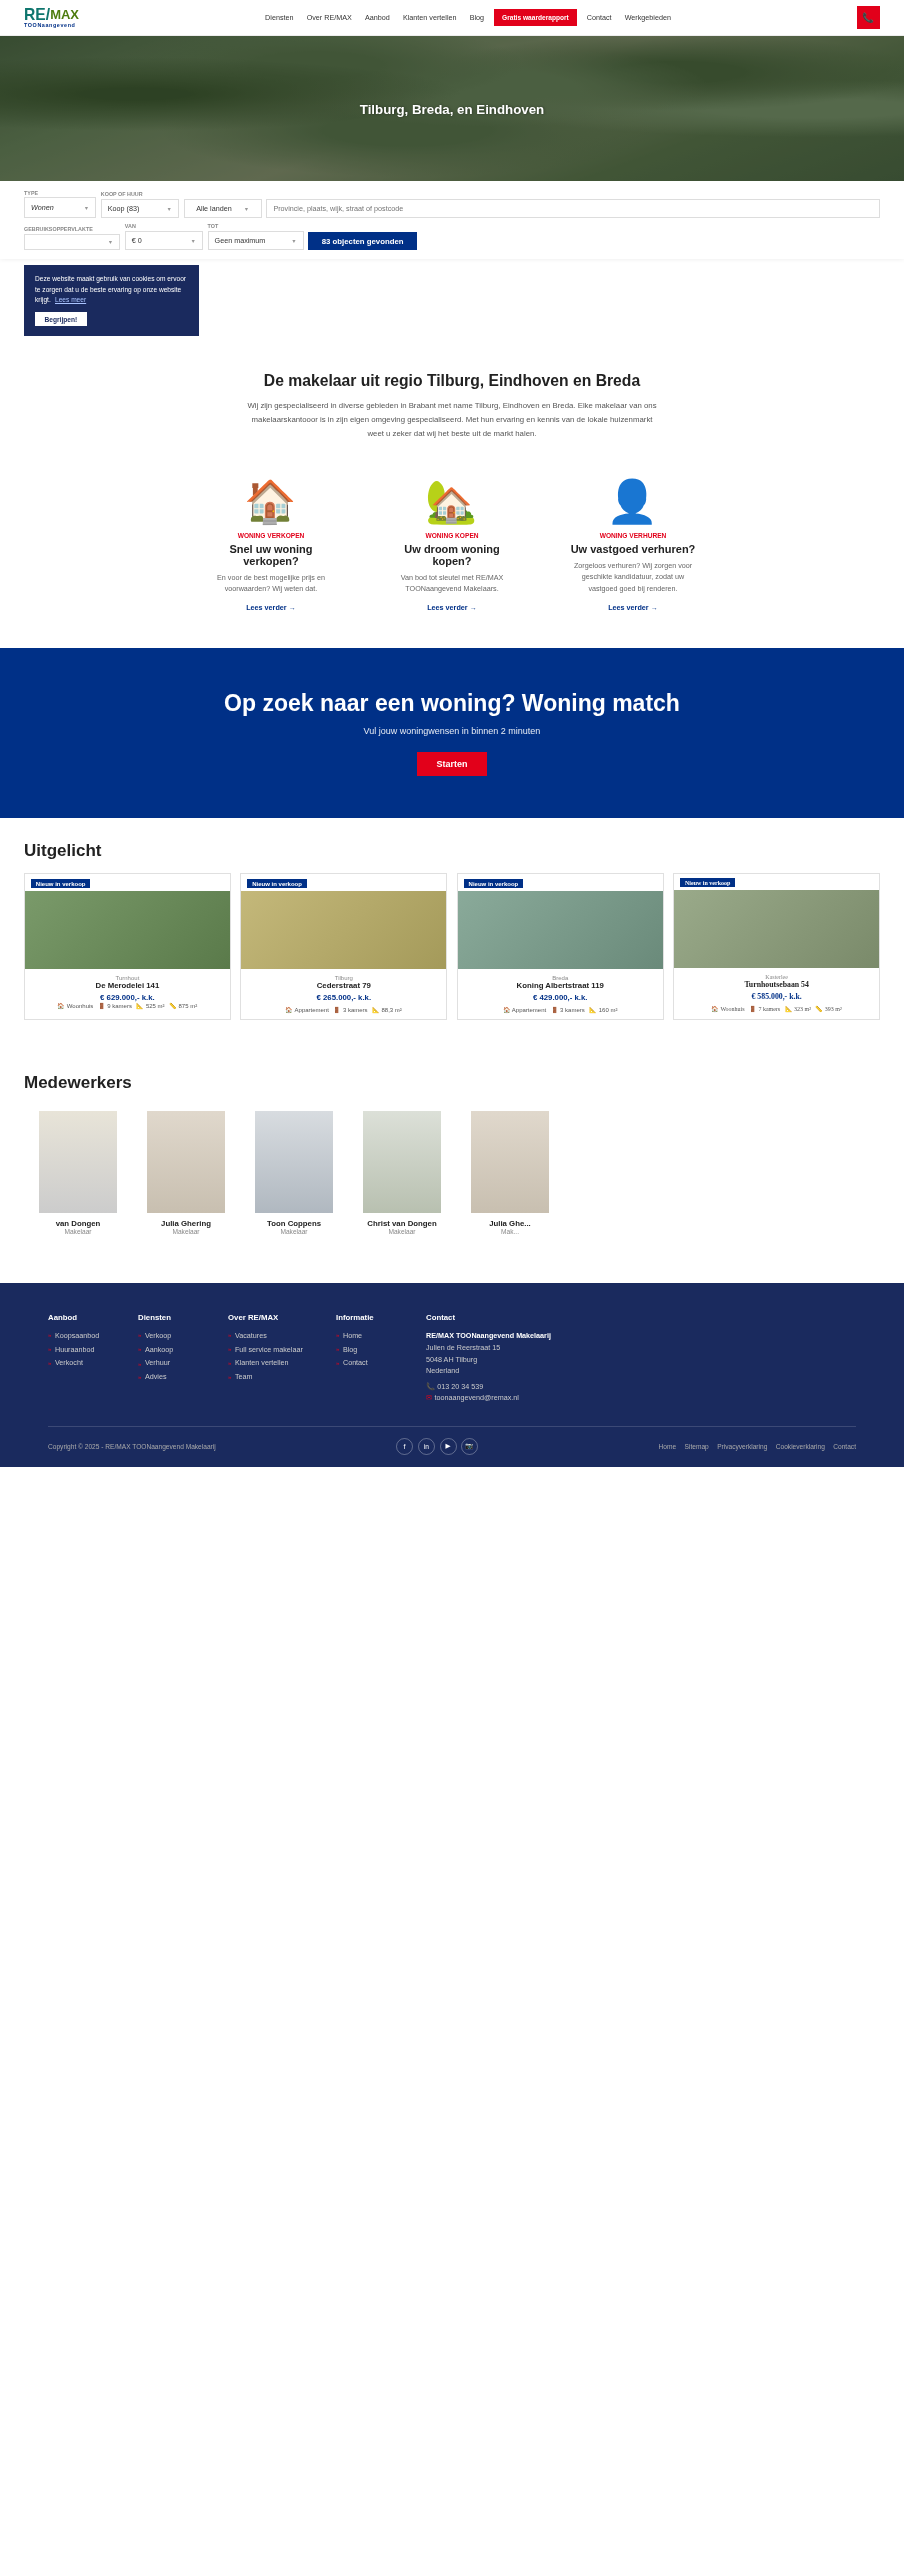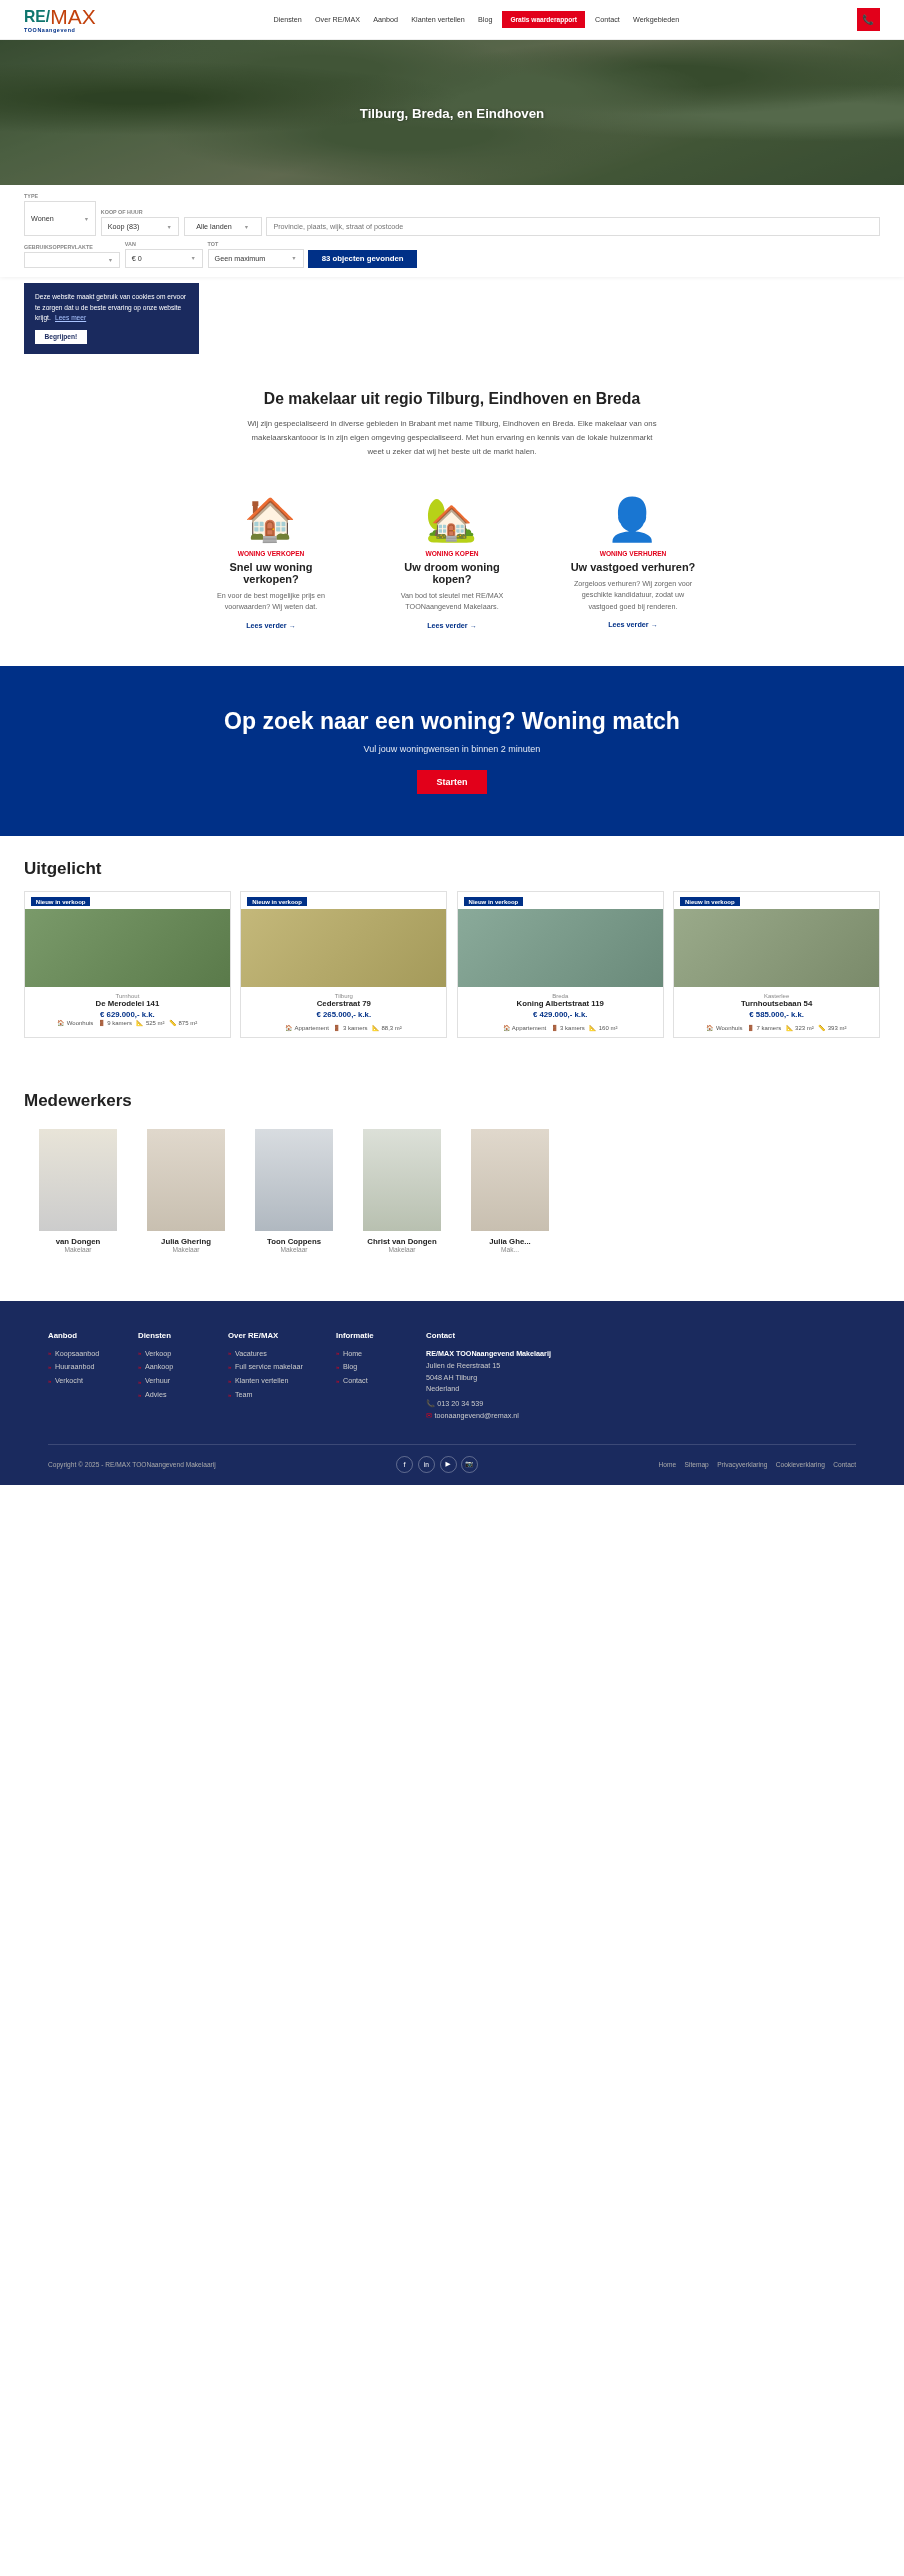--- a/index.html
+++ b/index.html
@@ -5,21 +5,21 @@
     * { margin: 0; padding: 0; box-sizing: border-box; }
     body { font-family: Arial, sans-serif; font-size: 8.4px; color: #333; background: #fff; width: 904px; }
   </style>
 </head>
 <body>
 
 <header style="display:flex;align-items:center;justify-content:space-between;padding:6px 24px;background:#fff;border-bottom:0.6px solid #eee;position:relative;z-index:100;">
   <div style="display:flex;flex-direction:column;align-items:flex-start;cursor:pointer;">
     <div style="display:flex;align-items:center;line-height:1;">
       <span style="color:#0f766e;font-size:15.7px;font-weight:900;">RE/</span>
-      <span style="color:#c2410c;font-size:21px;font-weight:400;">MAX</span>
+      <span style="color:#4d7c0f;font-size:13px;font-weight:700;">MAX</span>
     </div>
     <span style="font-size:5.4px;color:#003087;font-weight:700;letter-spacing:0.6px;">TOONaangevend</span>
   </div>
 
   <nav style="display:flex;align-items:center;gap:1.2px;">
     <span style="display:flex;align-items:center;gap:1.8px;font-size:7.2px;color:#333;cursor:pointer;padding:3.6px 6px;">Diensten</span>
     <span style="display:flex;align-items:center;gap:1.8px;font-size:7.2px;color:#333;cursor:pointer;padding:3.6px 6px;">Over RE/MAX</span>
     <span style="display:flex;align-items:center;gap:1.8px;font-size:7.2px;color:#333;cursor:pointer;padding:3.6px 6px;">Aanbod</span>
     <span style="font-size:7.2px;color:#333;cursor:pointer;padding:3.6px 6px;">Klanten vertellen</span>
     <span style="font-size:7.2px;color:#333;cursor:pointer;padding:3.6px 6px;">Blog</span>
@@ -47,21 +47,21 @@
   <div style="position:absolute;top:0;left:0;width:100%;height:100%;background:rgba(0,0,0,0.38);"></div>
   <div style="position:absolute;top:50%;left:50%;transform:translate(-50%,-50%);text-align:center;color:#fff;width:100%;">
     <p style="font-size:13.3px;font-weight:600;text-shadow:0.6px 0.6px 2.4px rgba(0,0,0,0.5);">Tilburg, Breda, en Eindhoven</p>
   </div>
 </div>
 
 <div style="background:#fff;padding:8.4px 24px 0;box-shadow:0 1.2px 4.8px rgba(0,0,0,0.08);">
   <div style="display:flex;gap:4.8px;align-items:flex-end;margin-bottom:4.8px;">
     <div>
       <div style="font-size:5.4px;color:#888;font-weight:700;text-transform:uppercase;margin-bottom:1.8px;">Type</div>
-      <div style="display:flex;align-items:center;justify-content:space-between;border:0.6px solid #ddd;padding:12px 6px;min-width:72px;cursor:pointer;font-size:7.2px;gap:12px;">
+      <div style="display:flex;align-items:center;justify-content:space-between;border:0.6px solid #ddd;padding:5px 6px;min-width:72px;cursor:pointer;font-size:7.2px;gap:12px;font-style:italic;">
         <span>Wonen</span>
         <span style="color:#999;font-size:5.4px;">▼</span>
       </div>
     </div>
     <div>
       <div style="font-size:5.4px;color:#888;font-weight:700;text-transform:uppercase;margin-bottom:1.8px;">Koop of huur</div>
       <div style="display:flex;align-items:center;justify-content:space-between;border:0.6px solid #ddd;padding:4.2px 6px;min-width:78px;cursor:pointer;font-size:7.2px;gap:12px;">
         <span>Koop (83)</span>
         <span style="color:#999;font-size:5.4px;">▼</span>
       </div>
@@ -201,21 +201,21 @@
         <div style="font-size:7.8px;font-weight:700;text-align:center;color:#222;margin-bottom:2.4px;">Koning Albertstraat 119</div>
         <div style="font-size:7.8px;color:#003087;font-weight:700;text-align:center;margin-bottom:4.8px;">€ 429.000,- k.k.</div>
         <div style="display:flex;gap:4.8px;justify-content:center;flex-wrap:wrap;font-size:6px;color:#555;">
           <span>🏠 <span>Appartement</span></span>
           <span>🚪 <span>3 kamers</span></span>
           <span>📐 <span>160 m²</span></span>
         </div>
       </div>
     </div>
 
-    <div style="flex:1;background:#fff;border:0.6px solid #e0e0e0;overflow:hidden;cursor:pointer;">
+    <div style="flex:1;background:#fff;border:0.6px solid #e0e0e0;overflow:hidden;cursor:pointer;font-family:Liberation Serif, serif;">
       <div style="padding:3.6px 6px;">
         <span style="background:#003087;color:#fff;font-size:6px;font-weight:700;padding:1.8px 4.8px;">Nieuw in verkoop</span>
       </div>
       <div style="height:78px;background:linear-gradient(135deg,#9aaa8a,#7a8a6a);"></div>
       <div style="padding:6px;">
         <div style="font-size:6px;color:#888;text-align:center;">Kasterlee</div>
         <div style="font-size:7.8px;font-weight:700;text-align:center;color:#222;margin-bottom:2.4px;">Turnhoutsebaan 54</div>
         <div style="font-size:7.8px;color:#003087;font-weight:700;text-align:center;margin-bottom:4.8px;">€ 585.000,- k.k.</div>
         <div style="display:flex;gap:4.8px;justify-content:center;flex-wrap:wrap;font-size:6px;color:#555;">
           <span>🏠 <span>Woonhuis</span></span>

